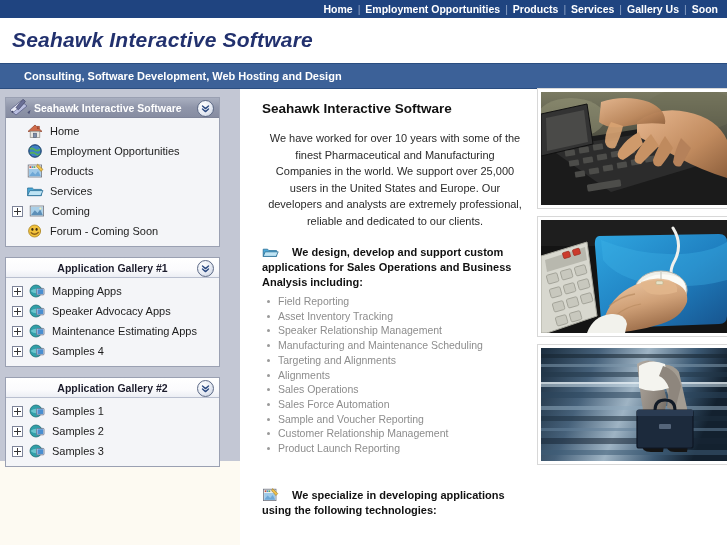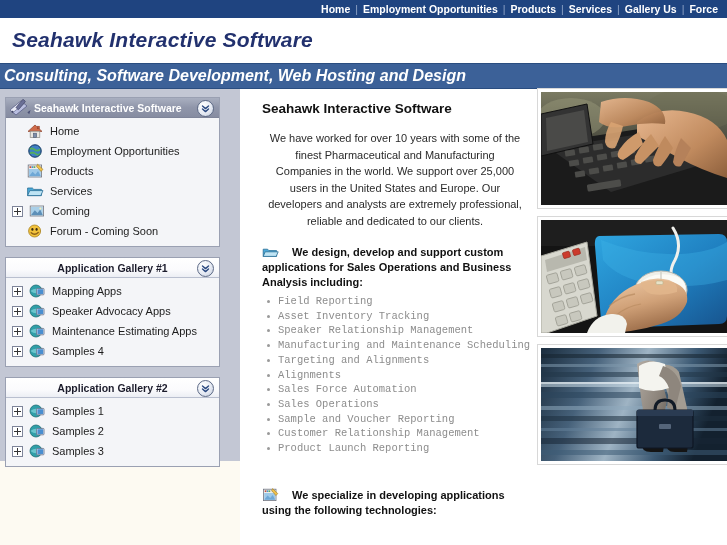--- a/index.html
+++ b/index.html
@@ -61,25 +61,24 @@
   
   #taglineband {
     height: 24px;
     background: #3c6198;
     border-top: 1px solid #2a4d80;
     border-bottom: 1px solid #2a4d80;
     display: flex;
     align-items: center;
   }
   #taglinetext {
-    padding-left: 4px;
+    padding-left: 24px;
     color: #ffffff;
-    font-size: 16px;
+    font-size: 11px;
     font-weight: bold;
-    font-style: italic;
   }
 
   
   #pagebody {
     display: flex;
     align-items: flex-start;
     height: 458px;
   }
 
   
@@ -242,21 +241,20 @@
     margin: 0 0 6px 0;
     padding: 0;
   }
   ul.bullets li {
     font-size: 10.5px;
     color: #8d8d8d;
     line-height: 14.7px;
     padding-left: 16px;
     position: relative;
     white-space: nowrap;
-    font-family: Liberation Mono, monospace;
   }
   ul.bullets li::before {
     content: "";
     position: absolute;
     left: 5px;
     top: 6px;
     width: 3px;
     height: 3px;
     border-radius: 50%;
     background: #9a9a9a;
@@ -288,21 +286,21 @@
   <a class="navlink" href="#">Home</a>
   <span class="navsep">|</span>
   <a class="navlink" href="#">Employment Opportunities</a>
   <span class="navsep">|</span>
   <a class="navlink" href="#">Products</a>
   <span class="navsep">|</span>
   <a class="navlink" href="#">Services</a>
   <span class="navsep">|</span>
   <a class="navlink" href="#">Gallery Us</a>
   <span class="navsep">|</span>
-  <a class="navlink" href="#">Force</a>
+  <a class="navlink" href="#">Soon</a>
 </div>
 
 <div id="brandband">
   <div id="brandtitle">Seahawk Interactive Software</div>
 </div>
 
 <div id="taglineband">
   <div id="taglinetext">Consulting, Software Development, Web Hosting and Design</div>
 </div>
 
@@ -553,22 +551,22 @@
           </span>
           <span>We design, develop and support custom applications for Sales Operations and Business Analysis including:</span>
         </div>
         <ul class="bullets">
           <li>Field Reporting</li>
           <li>Asset Inventory Tracking</li>
           <li>Speaker Relationship Management</li>
           <li>Manufacturing and Maintenance Scheduling</li>
           <li>Targeting and Alignments</li>
           <li>Alignments</li>
+          <li>Sales Operations</li>
           <li>Sales Force Automation</li>
-          <li>Sales Operations</li>
           <li>Sample and Voucher Reporting</li>
           <li>Customer Relationship Management</li>
           <li>Product Launch Reporting</li>
         </ul>
       </div>
 
       <div class="gap"></div>
 
       <div>
         <div class="section-head">

